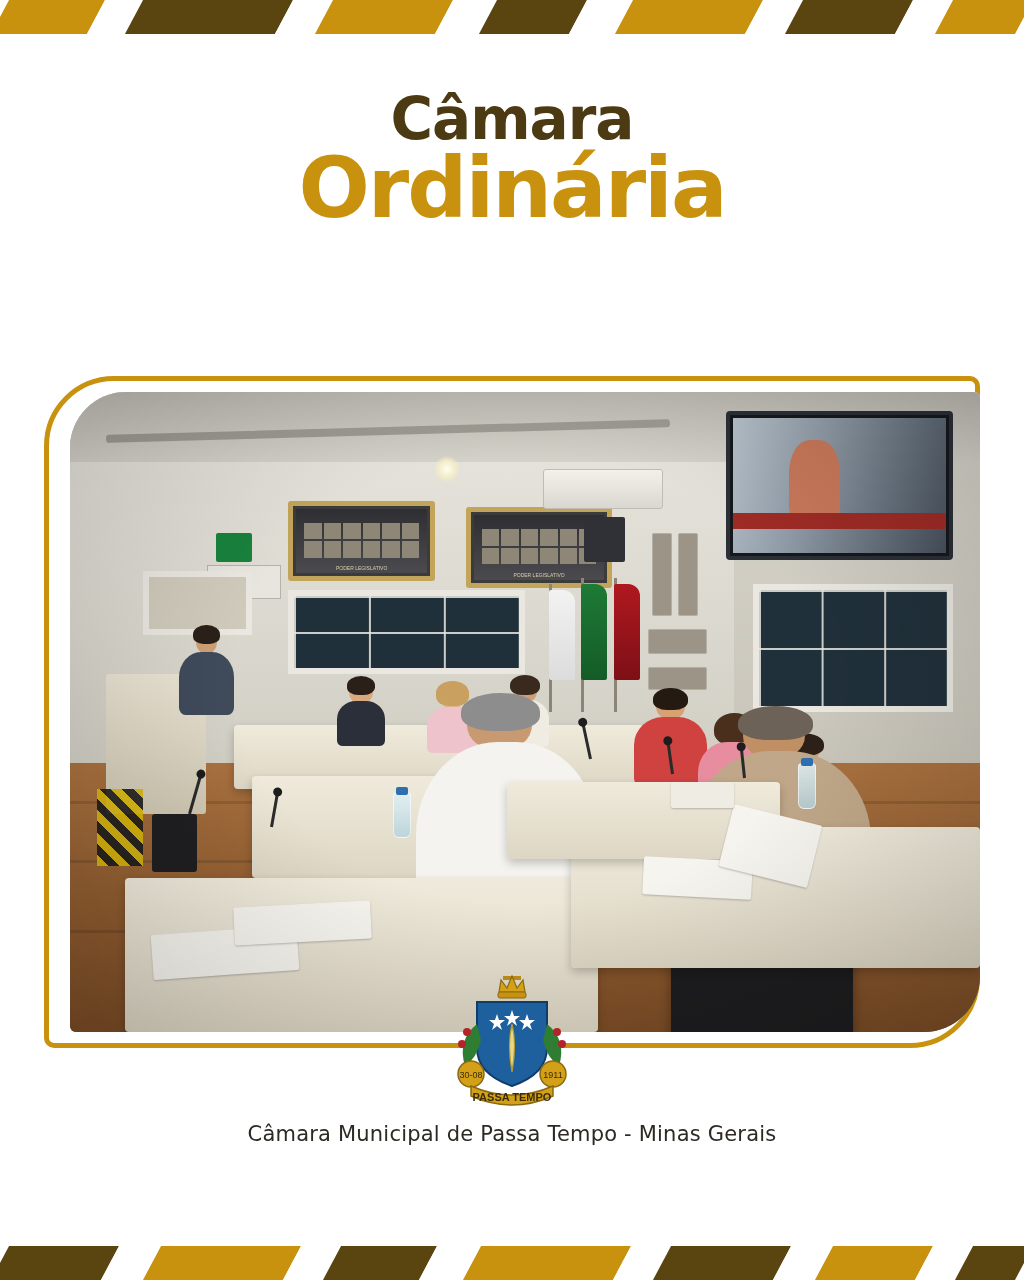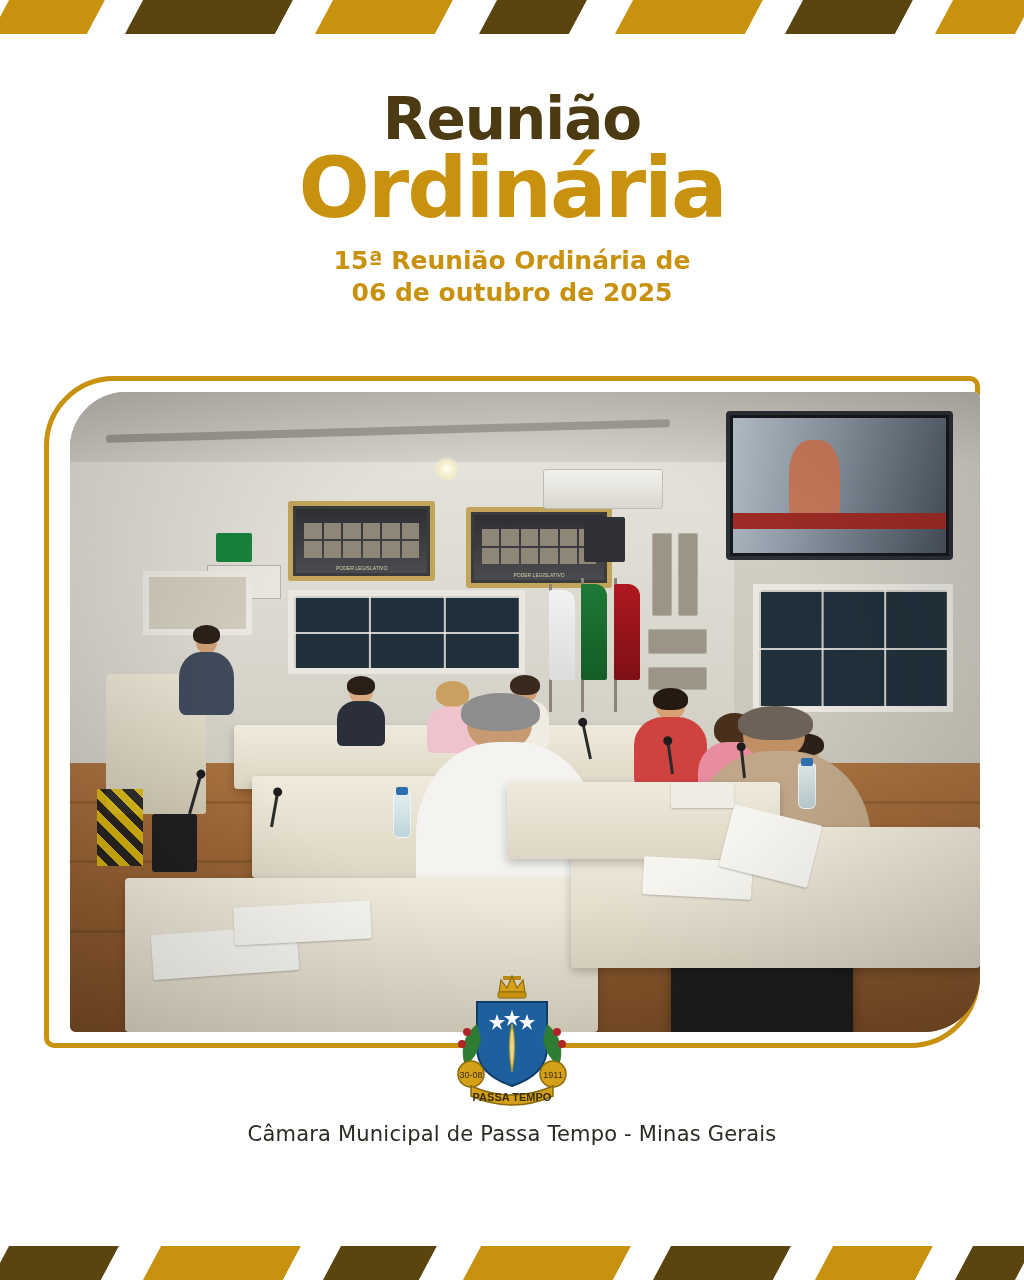--- a/index.html
+++ b/index.html
@@ -307,26 +307,22 @@
     <div class="bar-seg" style="width: 90px; background: rgb(90, 68, 16); transform: skewX(-28deg);"></div>
     <div class="bar-seg" style="width: 46px; background: rgb(255, 255, 255); transform: skewX(-28deg);"></div>
     <div class="bar-seg" style="width: 130px; background: rgb(200, 146, 15); transform: skewX(-28deg);"></div>
     <div class="bar-seg" style="width: 40px; background: rgb(255, 255, 255); transform: skewX(-28deg);"></div>
     <div class="bar-seg" style="width: 110px; background: rgb(90, 68, 16); transform: skewX(-28deg);"></div>
     <div class="bar-seg" style="width: 40px; background: rgb(255, 255, 255); transform: skewX(-28deg);"></div>
     <div class="bar-seg" style="width: 80px; background: rgb(200, 146, 15); transform: skewX(-28deg);"></div>
   </div>
 
 <div class="title-wrap">
-  <div class="title-line1">Reunião</div>
+  <div class="title-line1">Câmara</div>
   <div class="title-line2">Ordinária</div>
-  <div class="subtitle">
-    <div>15ª Reunião Ordinária de</div>
-    <div>06 de outubro de 2025</div>
-  </div>
 </div>
 
 <div class="photo-frame">
   <div class="frame-outline"></div>
   <div class="photo-clip">
     <div class="scene">
 
       <div class="wall-back"></div>
       <div class="wall-right"></div>
       <div class="ceiling"></div>

